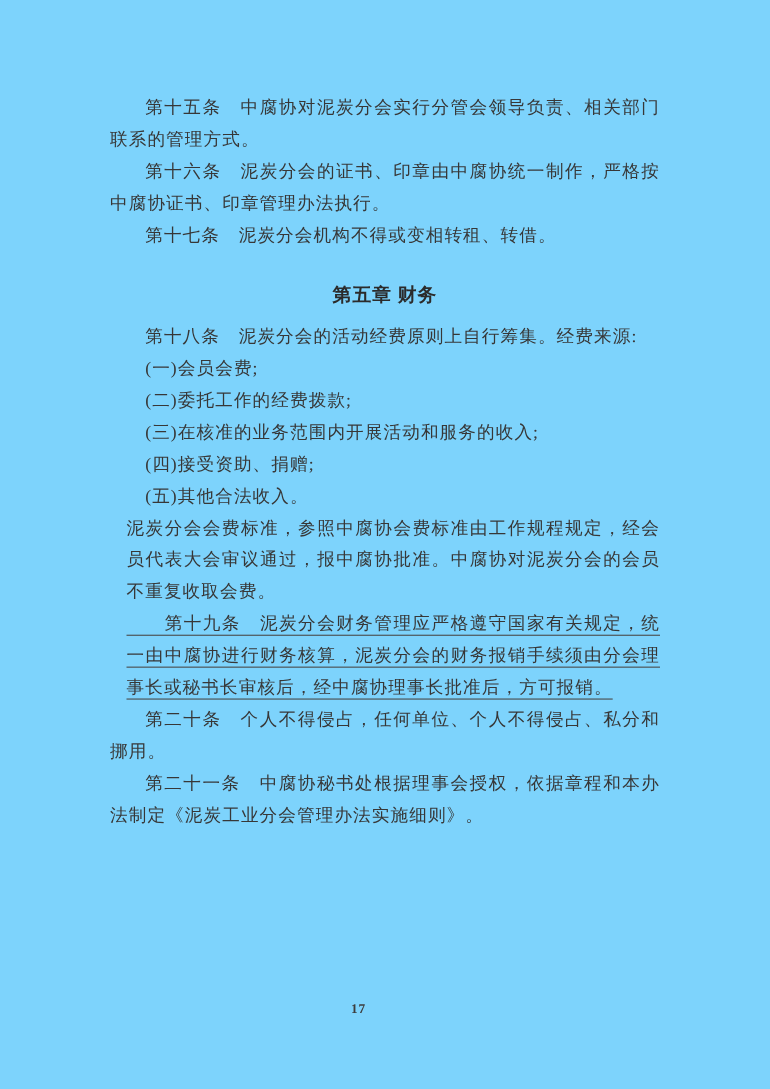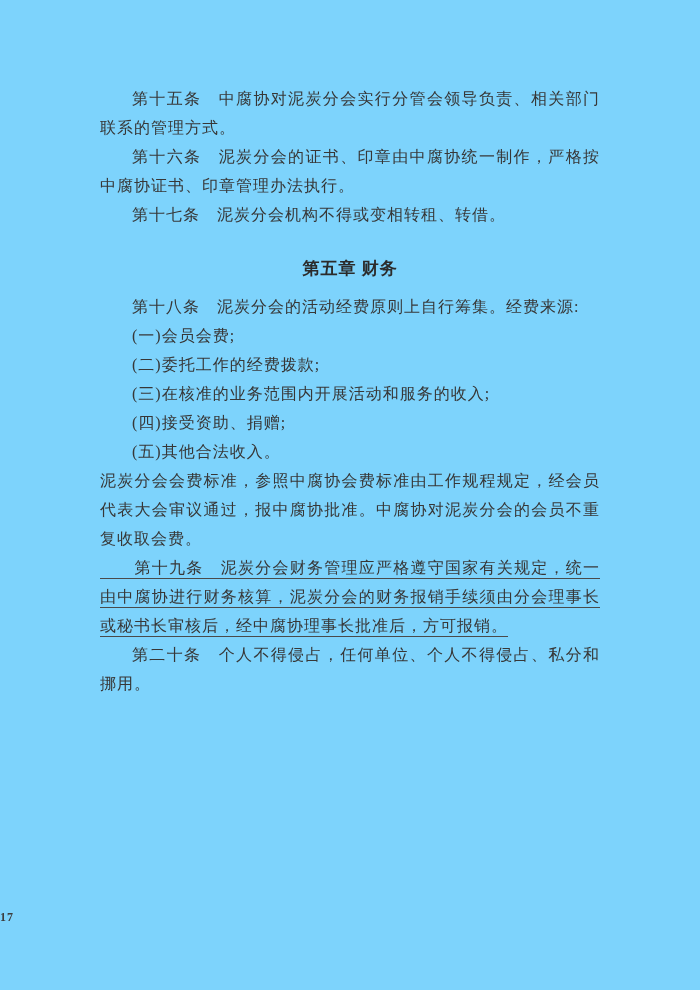--- a/index.html
+++ b/index.html
@@ -33,20 +33,21 @@
     letter-spacing: 1px;
     text-align: justify;
     text-justify: inter-character;
     color: #373737;
   }
   .para.indent {
     text-indent: 2em;
   }
   .para.noindent {
     text-indent: 0;
+    margin-left: 15px;
   }
   .para.underlined {
     text-decoration: underline;
     text-decoration-thickness: 1px;
     text-underline-offset: 5px;
     text-decoration-color: #4a4a4a;
   }
   .chapter-heading {
     margin: 17px;
     margin-top: 25px;
@@ -59,21 +60,21 @@
     color: #2b2b2b;
   }
   .chapter-heading.second {
     margin-top: 21px;
   }
   .page-number {
     position: absolute;
     top: 910px;
     left: 0;
     width: 652px;
-    text-align: left;
+    text-align: center;
     font-size: 12px;
     letter-spacing: 1px;
     color: #3d3d3d;
     font-weight: bold;
   }
 </style>
 </head>
 <body>
 
 <div class="doc-page">
@@ -99,18 +100,19 @@
 
     <p class="para indent">(五)其他合法收入。</p>
 
     <p class="para noindent">泥炭分会会费标准，参照中腐协会费标准由工作规程规定，经会员代表大会审议通过，报中腐协批准。中腐协对泥炭分会的会员不重复收取会费。</p>
 
     <p class="para noindent underlined">　　第十九条　泥炭分会财务管理应严格遵守国家有关规定，统一由中腐协进行财务核算，泥炭分会的财务报销手续须由分会理事长或秘书长审核后，经中腐协理事长批准后，方可报销。</p>
 
     <p class="para indent">第二十条　个人不得侵占，任何单位、个人不得侵占、私分和挪用。</p>
 
 
+    <p class="para indent">第二十一条　中腐协秘书处根据理事会授权，依据章程和本办法制定《泥炭工业分会管理办法实施细则》。</p>
 
 
   </div>
 
   <div class="page-number">17</div>
 </div>
 
 </body></html>

